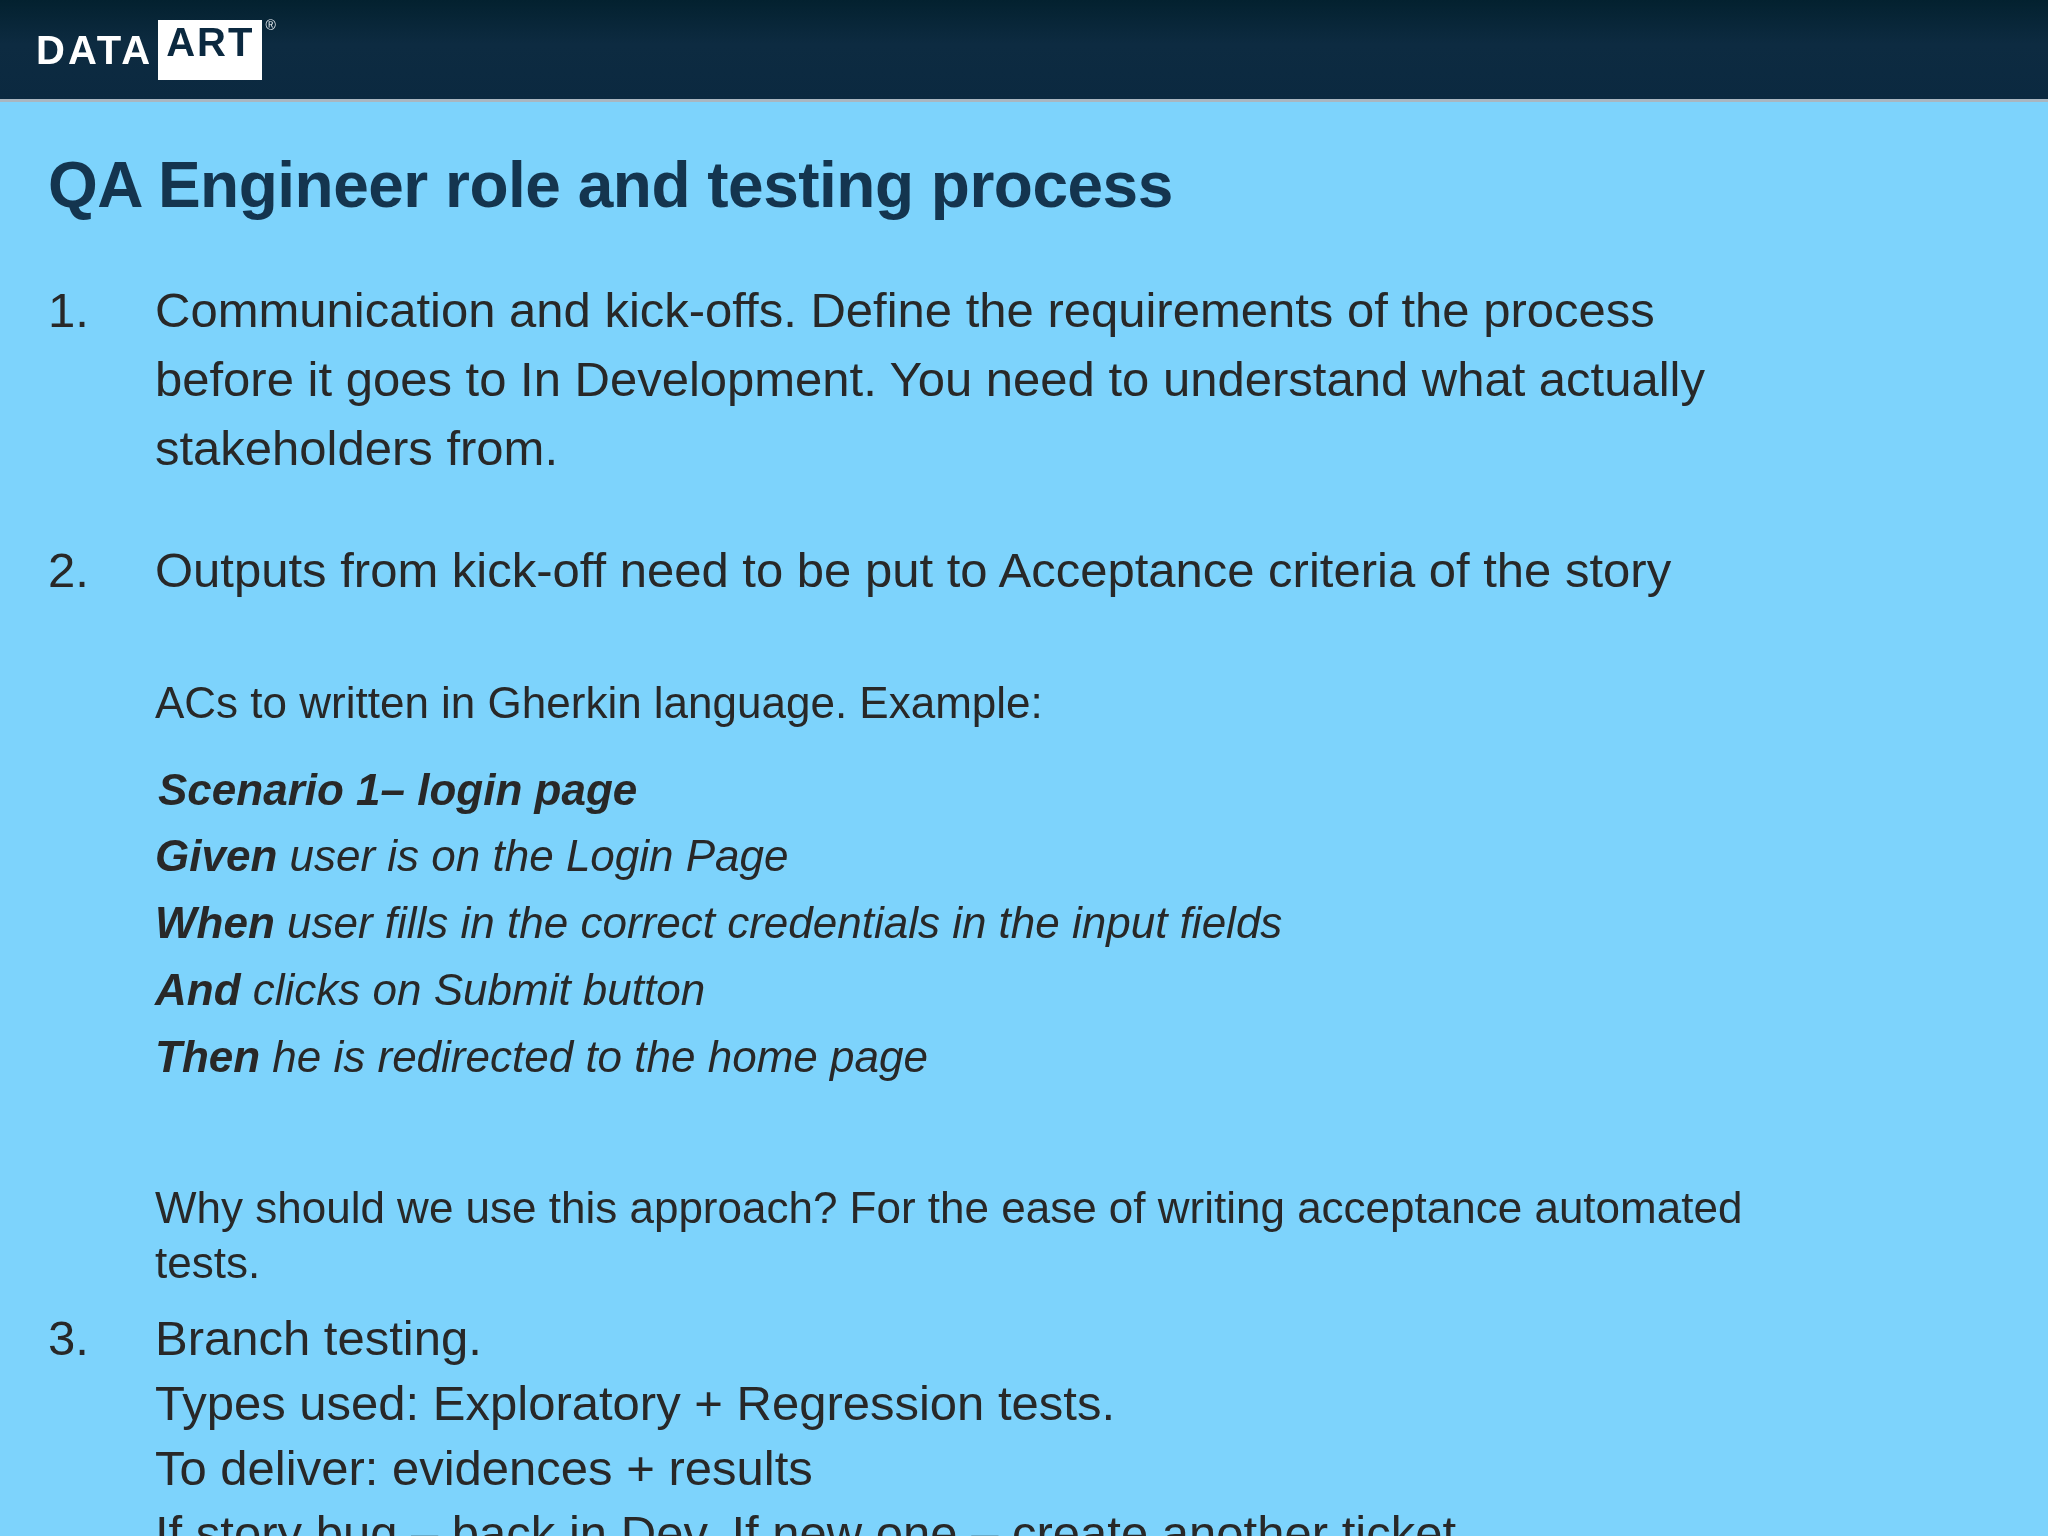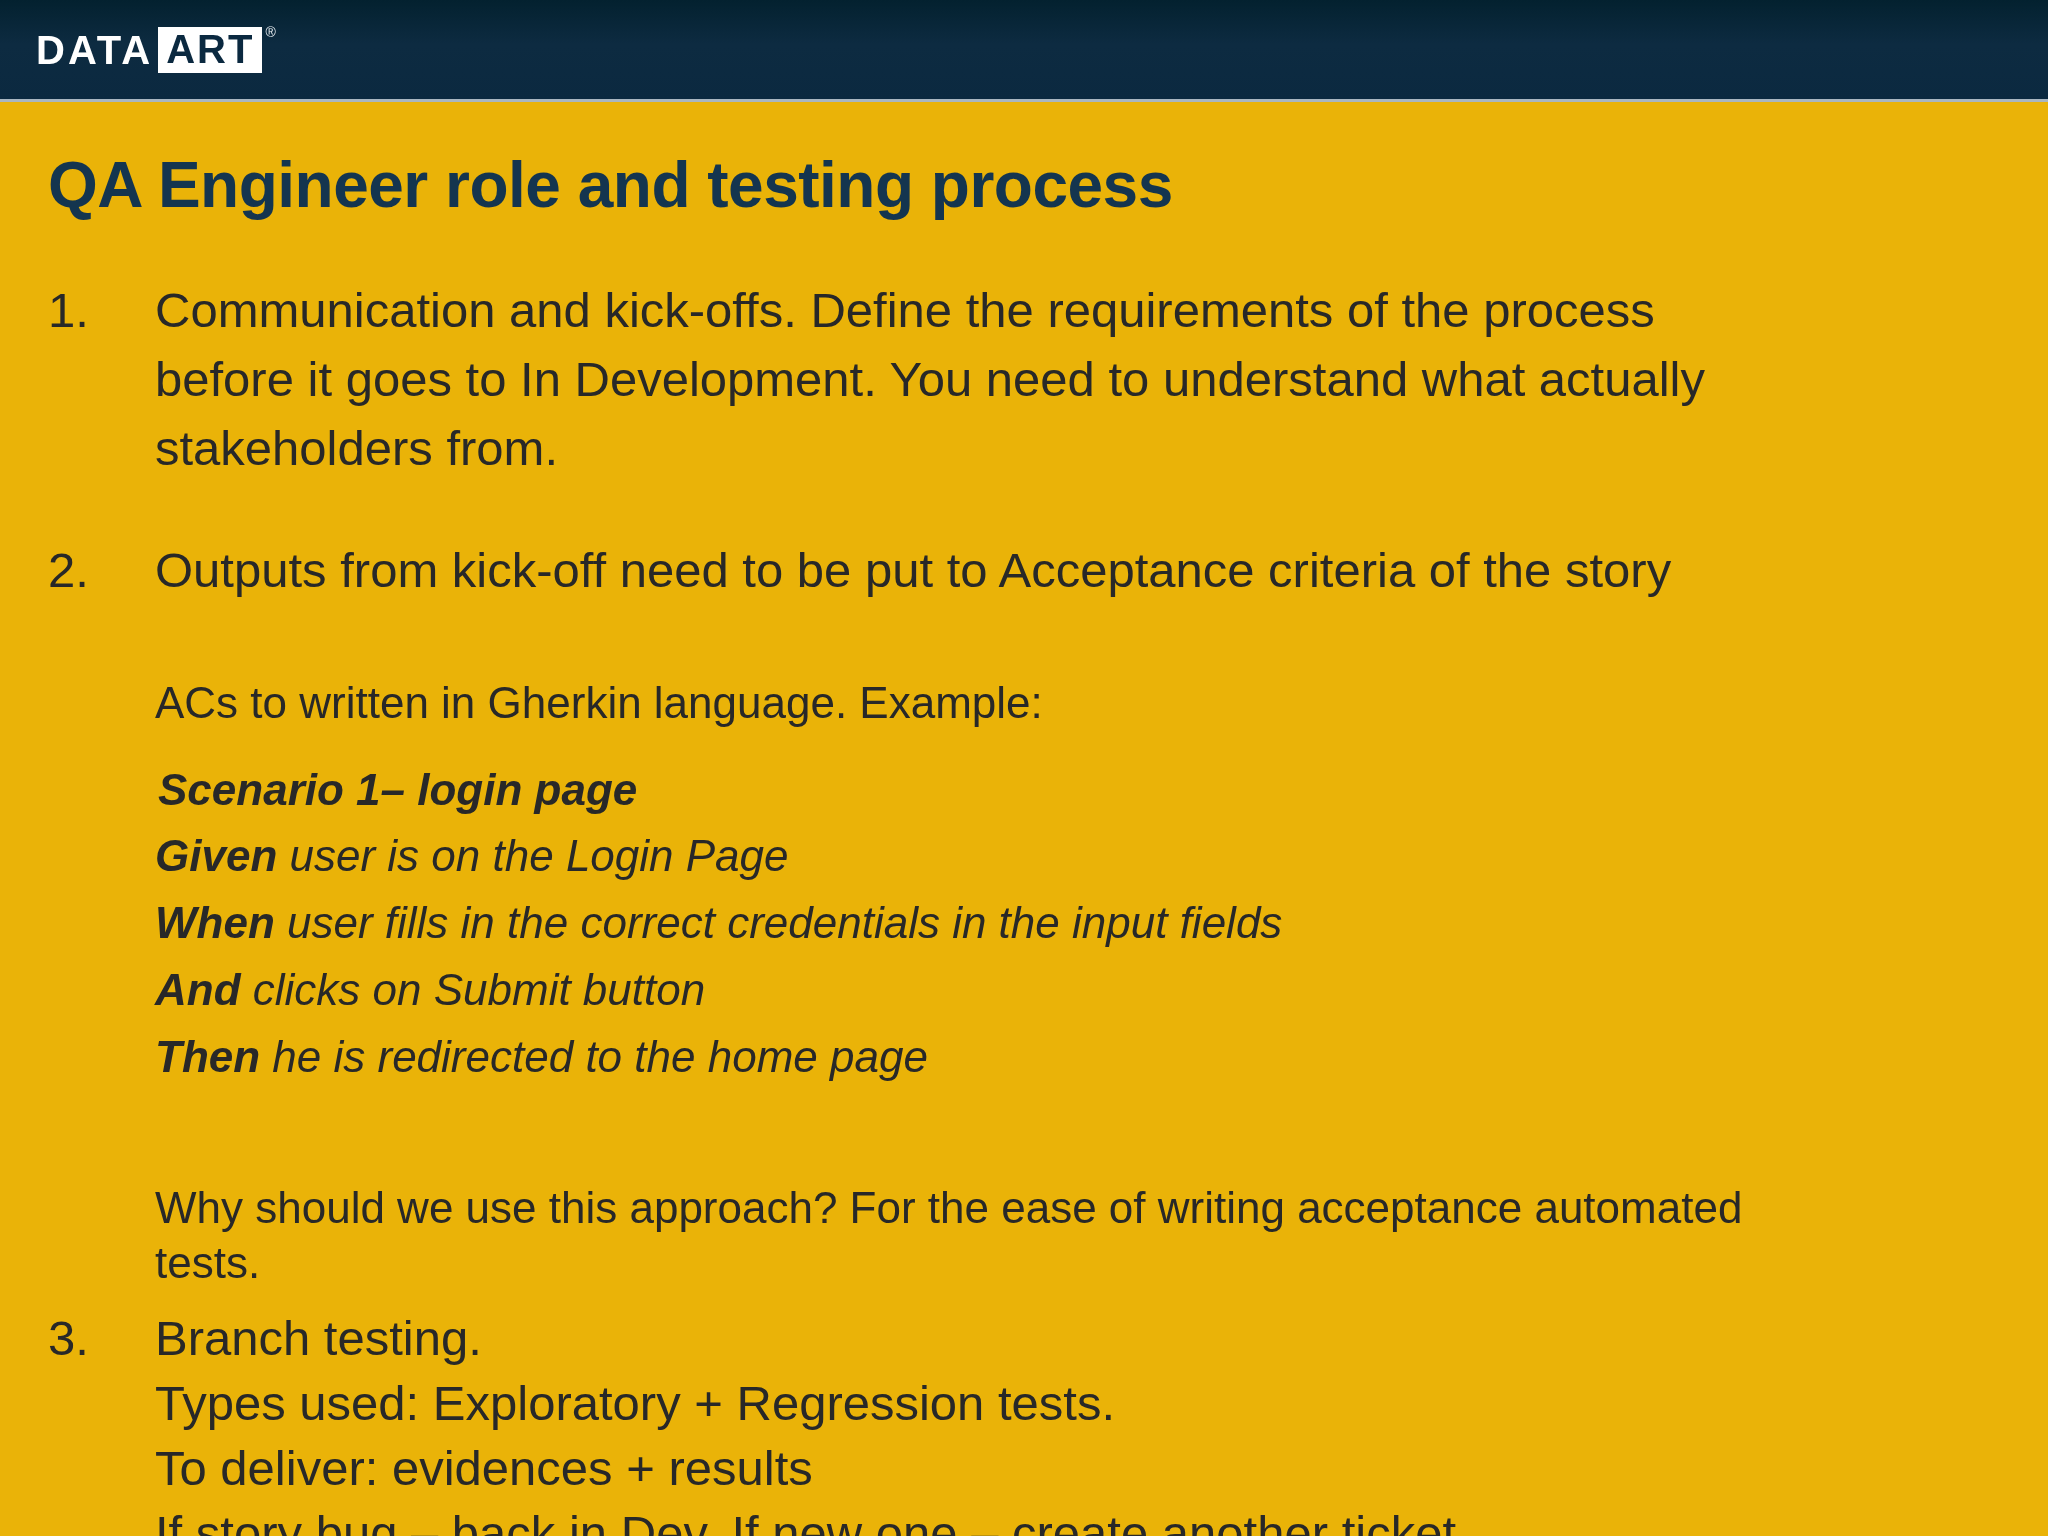--- a/index.html
+++ b/index.html
@@ -5,21 +5,21 @@
   html, body {
     margin: 0;
     padding: 0;
     background: #ffffff;
     font-family: "Liberation Sans", "DejaVu Sans", sans-serif;
   }
   .slide {
     position: relative;
     width: 2048px;
     height: 1536px;
-    background: #eab308;
+    background: #7dd3fc;
     overflow: hidden;
   }
   
   .header {
     height: 102px;
     background: linear-gradient(180deg, #03212f 0%, #0d2b41 45%, #0b2940 100%);
     border-bottom: 3px solid #a9b6c0;
     display: flex;
     align-items: center;
     padding-left: 36px;
@@ -37,21 +37,21 @@
     letter-spacing: 3px;
     line-height: 1;
   }
   .logo-art-box {
     background: #ffffff;
     color: #0b2940;
     font-weight: 900;
     font-size: 40px;
     letter-spacing: 2px;
     line-height: 1;
-    padding: 2px 8px 4px 8px;
+    padding: 2px 8px 18px 8px;
     margin-left: 5px;
     display: inline-block;
   }
   .logo-reg {
     color: #e8edf1;
     font-size: 14px;
     align-self: flex-start;
     margin-left: 3px;
     margin-top: -2px;
     line-height: 1;

